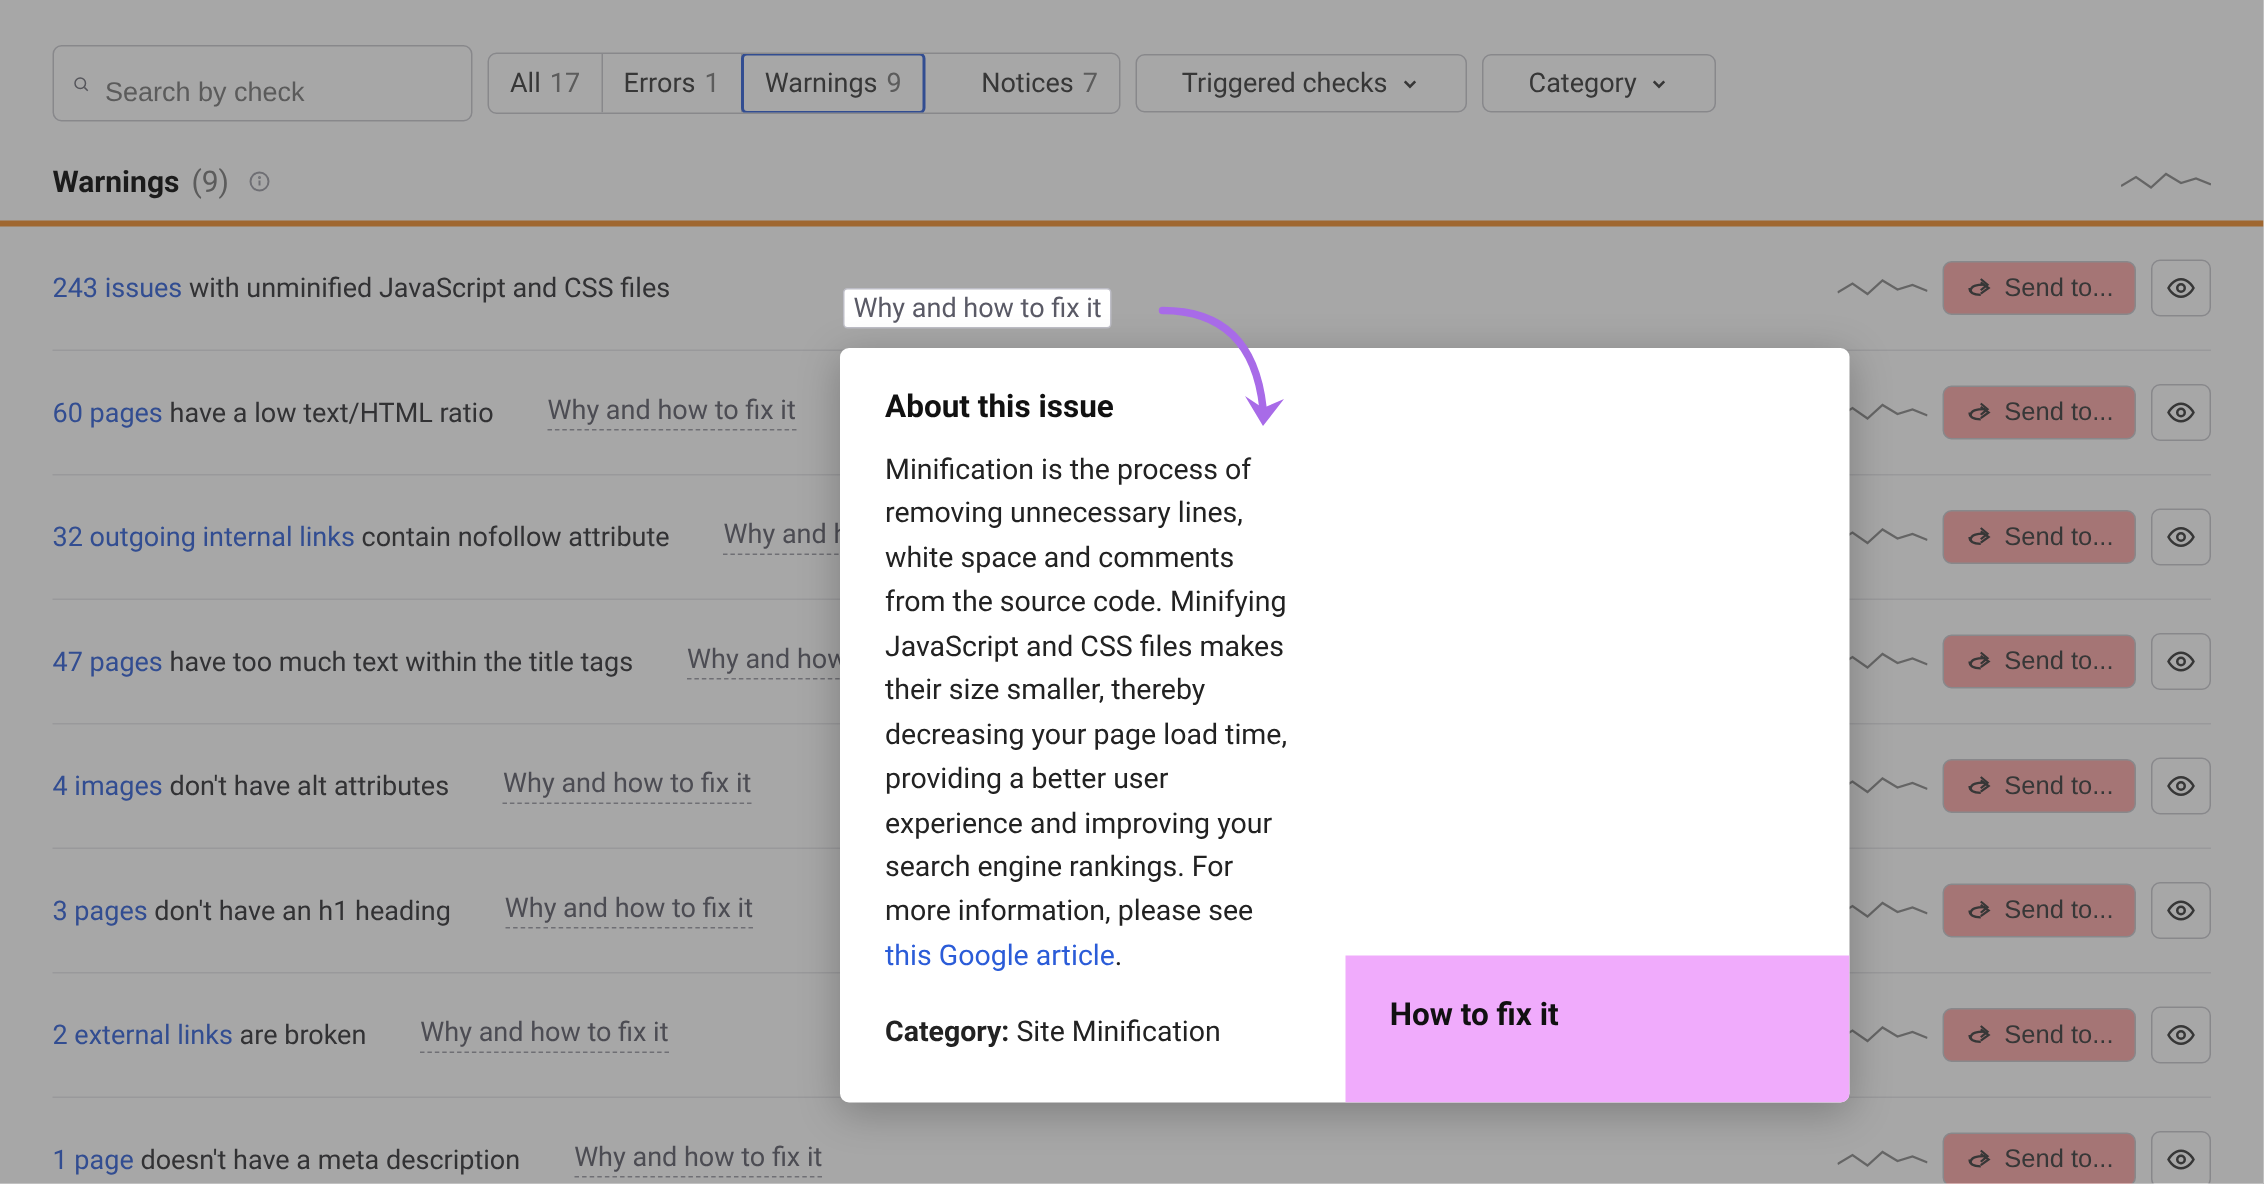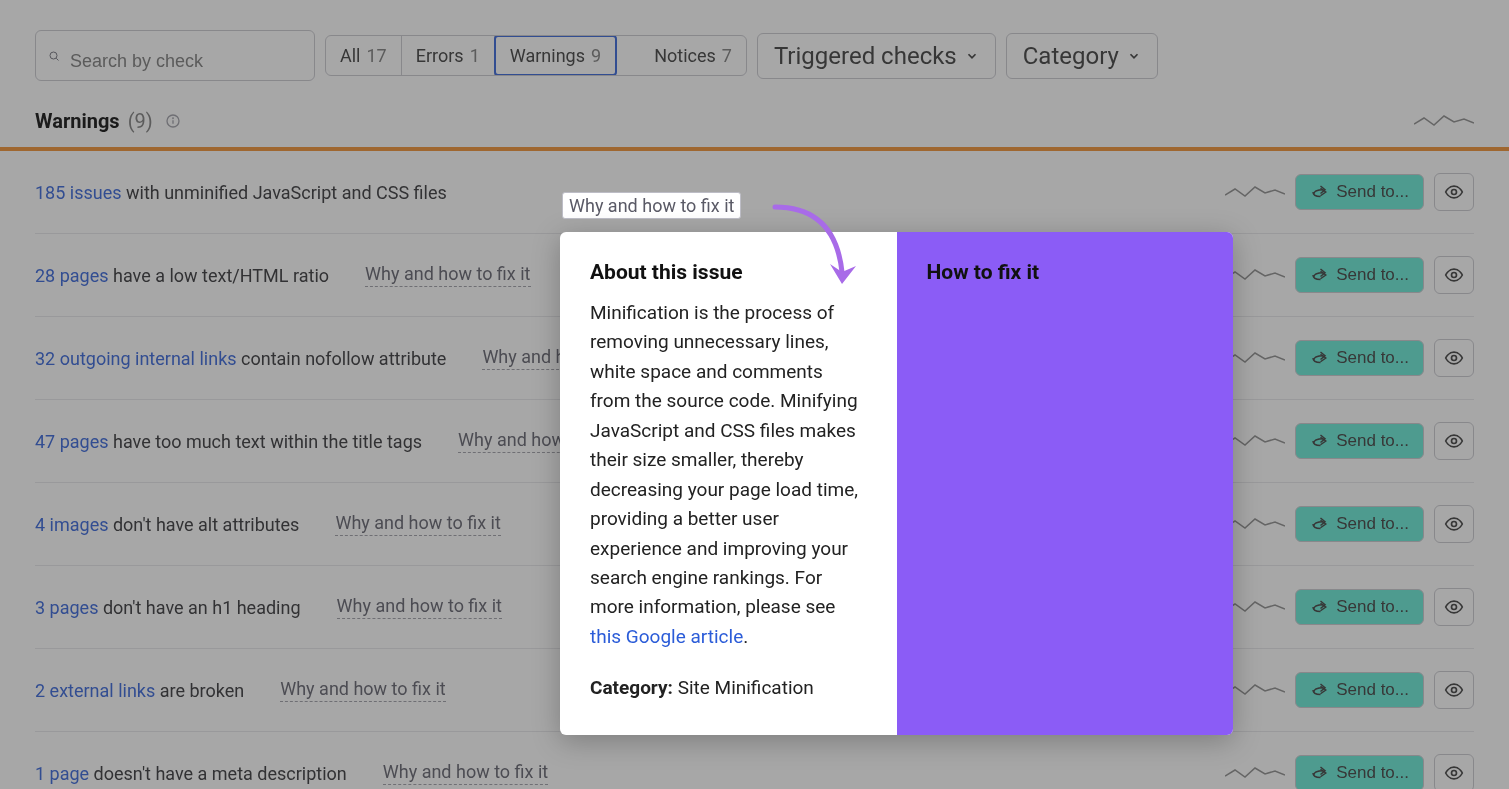--- a/index.html
+++ b/index.html
@@ -11,50 +11,50 @@
 .search-box { display: flex; align-items: center; border: 1px solid #c7c7cd; border-radius: 6px; padding: 8px 12px; width: 280px; gap: 10px; }
 .search-box input { border: none; outline: none; font-size: 18px; color: #6b6b76; flex: 1; background: transparent; margin-top: 12px; }
 .search-icon { width: 18px; height: 18px; color: #6b6b76; }
 
 .filters { display: flex; border: 1px solid #c7c7cd; border-radius: 6px; overflow: hidden; }
 .filter { padding: 8px 14px; font-size: 18px; color: #333; border-right: 1px solid #c7c7cd; cursor: pointer; display: flex; align-items: center; gap: 6px; justify-content: flex-end; }
 .filter:last-child { border-right: none; margin-left: 24px; }
 .filter.active { border: 2px solid #2b5cd8; margin: -1px; position: relative; z-index: 1; border-radius: 4px; }
 .filter .count { color: #777; }
 
-.dropdown { border: 1px solid #c7c7cd; border-radius: 6px; padding: 8px 16px; font-size: 24px; color: #333; cursor: pointer; display: flex; align-items: center; gap: 8px; }
+.dropdown { border: 1px solid #c7c7cd; border-radius: 6px; padding: 8px 30px; font-size: 18px; color: #333; cursor: pointer; display: flex; align-items: center; gap: 8px; }
 .chev { width: 14px; height: 14px; }
 
 .section-header { display: flex; align-items: center; justify-content: space-between; margin-bottom: 14px; }
 .section-title { font-size: 20px; display: flex; align-items: center; gap: 8px; }
 .section-title .cnt { color: #777; font-weight: 400; }
 .info-icon { width: 16px; height: 16px; color: #9a9aa3; margin-left: 4px; }
 .spark { width: 60px; height: 18px; color: #888; }
 
 .divider { height: 4px; background: #f08b27; margin: 0 -35px 0 -35px; }
 
 .row { display: flex; align-items: center; justify-content: space-between; padding: 22px 0; border-bottom: 1px solid #e5e5ea; }
 .row-left { display: flex; align-items: center; gap: 36px; font-size: 18px; color: #2a2a2e; }
 .issue-link { color: #2b5cd8; text-decoration: none; }
 .why-link { color: #5a5a66; text-decoration: none; border-bottom: 1px dashed #9a9aa3; padding-bottom: 2px; font-size: 18px; }
 .row-right { display: flex; align-items: center; gap: 10px; }
-.sendto { border: 1px solid #c7c7cd; border-radius: 6px; padding: 7px 14px; font-size: 17px; color: #333; cursor: pointer; display: flex; align-items: center; gap: 8px; background: #5eead4; }
+.sendto { border: 1px solid #c7c7cd; border-radius: 6px; padding: 7px 14px; font-size: 17px; color: #333; cursor: pointer; display: flex; align-items: center; gap: 8px; background: #fca5a5; }
 .eyebtn { border: 1px solid #c7c7cd; border-radius: 6px; width: 40px; height: 38px; display: flex; align-items: center; justify-content: center; cursor: pointer; background: #fff; }
 .eye-icon { width: 20px; height: 20px; color: #333; }
 .arrow-icon { width: 18px; height: 18px; color: #333; }
 
 
 .bright { position: relative; z-index: 10; }
 .why-highlight { background: #fff; border: 1px solid #bdbdc6; border-radius: 3px; padding: 2px 6px; color: #5a5a66; font-size: 18px; display: inline-block; }
 
 
-.popover { position: absolute; left: 560px; top: 232px; width: 673px; background: #fff; border-radius: 6px; box-shadow: 0 6px 28px rgba(0,0,0,0.25); display: flex; z-index: 20; overflow: hidden; }
+.popover { position: absolute; left: 560px; top: 232px; width: 673px; background: #fff; border-radius: 6px; box-shadow: 0 6px 28px rgba(0,0,0,0.25); display: flex; z-index: 20; overflow: hidden; align-items: flex-end; }
 .popover .col { padding: 28px 30px 32px 30px; }
 .popover .col.left { flex: 1; }
-.popover .col.right { flex: 1; background: #8b5cf6; }
+.popover .col.right { flex: 1; background: #f0abfc; }
 .popover h3 { font-size: 21px; font-weight: 700; margin-bottom: 14px; color: #111; }
 .popover p { font-size: 19px; line-height: 1.55; color: #222; }
 .popover .link { color: #2b5cd8; text-decoration: none; }
 .popover .catl { font-weight: 700; }
 
 
 .curve-arrow { position: absolute; left: 770px; top: 192px; z-index: 25; pointer-events: none; }
 
 #issuerows { margin: 0 -35px; padding: 0 35px; }
 </style>
@@ -118,47 +118,47 @@
     <svg class="spark" viewBox="0 0 60 18" fill="none" stroke="#888" stroke-width="1.5">
         <polyline points="0,12 10,6 20,13 30,4 40,10 50,7 60,11"></polyline>
       </svg>
   </div>
 
   <div class="divider"></div>
 
   <div id="issuerows">
       <div class="row">
         <div class="row-left">
-          <span><a href="#" class="issue-link">185 issues</a> with unminified JavaScript and CSS files</span>
-        </div>
-        <div class="row-right">
-          <svg class="spark" viewBox="0 0 60 18">
-            <polyline points="0,12 10,6 20,13 30,4 40,10 50,7 60,11" fill="none" stroke="#888" stroke-width="1.5"></polyline>
-          </svg>
-          <button class="sendto">
-            <svg class="arrow-icon" viewBox="0 0 24 24" fill="none" stroke="currentColor" stroke-width="2">
-              <path d="M4 12 Q 4 18 14 18"></path>
-              <polyline points="14 7 21 12 14 17"></polyline>
-              <line x1="4" y1="12" x2="21" y2="12" opacity="0"></line>
-              <path d="M5 15 C 5 10 10 9 18 9"></path>
-              <polyline points="14 4 20 9 14 14"></polyline>
-            </svg>
-            <span>Send to...</span>
-          </button>
-          <button class="eyebtn">
-            <svg class="eye-icon" viewBox="0 0 24 24" fill="none" stroke="currentColor" stroke-width="2">
-              <path d="M2 12s3.5-7 10-7 10 7 10 7-3.5 7-10 7S2 12 2 12z"></path>
-              <circle cx="12" cy="12" r="3"></circle>
-            </svg>
-          </button>
-        </div>
-      </div>
-      <div class="row">
-        <div class="row-left">
-          <span><a href="#" class="issue-link">28 pages</a> have a low text/HTML ratio</span>
+          <span><a href="#" class="issue-link">243 issues</a> with unminified JavaScript and CSS files</span>
+        </div>
+        <div class="row-right">
+          <svg class="spark" viewBox="0 0 60 18">
+            <polyline points="0,12 10,6 20,13 30,4 40,10 50,7 60,11" fill="none" stroke="#888" stroke-width="1.5"></polyline>
+          </svg>
+          <button class="sendto">
+            <svg class="arrow-icon" viewBox="0 0 24 24" fill="none" stroke="currentColor" stroke-width="2">
+              <path d="M4 12 Q 4 18 14 18"></path>
+              <polyline points="14 7 21 12 14 17"></polyline>
+              <line x1="4" y1="12" x2="21" y2="12" opacity="0"></line>
+              <path d="M5 15 C 5 10 10 9 18 9"></path>
+              <polyline points="14 4 20 9 14 14"></polyline>
+            </svg>
+            <span>Send to...</span>
+          </button>
+          <button class="eyebtn">
+            <svg class="eye-icon" viewBox="0 0 24 24" fill="none" stroke="currentColor" stroke-width="2">
+              <path d="M2 12s3.5-7 10-7 10 7 10 7-3.5 7-10 7S2 12 2 12z"></path>
+              <circle cx="12" cy="12" r="3"></circle>
+            </svg>
+          </button>
+        </div>
+      </div>
+      <div class="row">
+        <div class="row-left">
+          <span><a href="#" class="issue-link">60 pages</a> have a low text/HTML ratio</span>
           <a href="#" class="why-link">Why and how to fix it</a>
         </div>
         <div class="row-right">
           <svg class="spark" viewBox="0 0 60 18">
             <polyline points="0,12 10,6 20,13 30,4 40,10 50,7 60,11" fill="none" stroke="#888" stroke-width="1.5"></polyline>
           </svg>
           <button class="sendto">
             <svg class="arrow-icon" viewBox="0 0 24 24" fill="none" stroke="currentColor" stroke-width="2">
               <path d="M4 12 Q 4 18 14 18"></path>
               <polyline points="14 7 21 12 14 17"></polyline>

